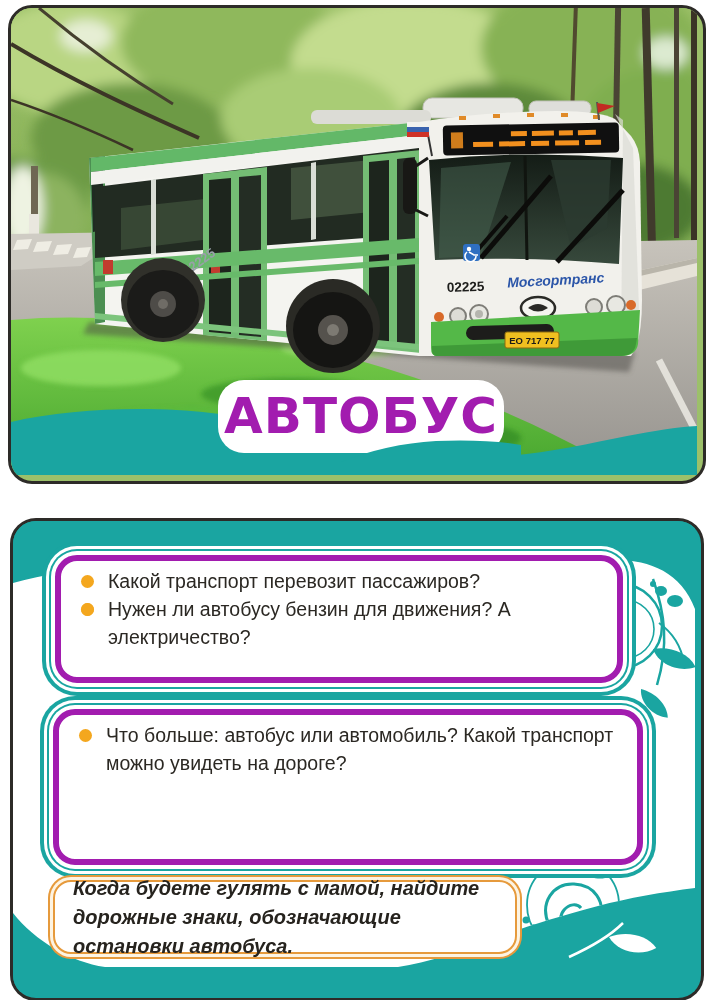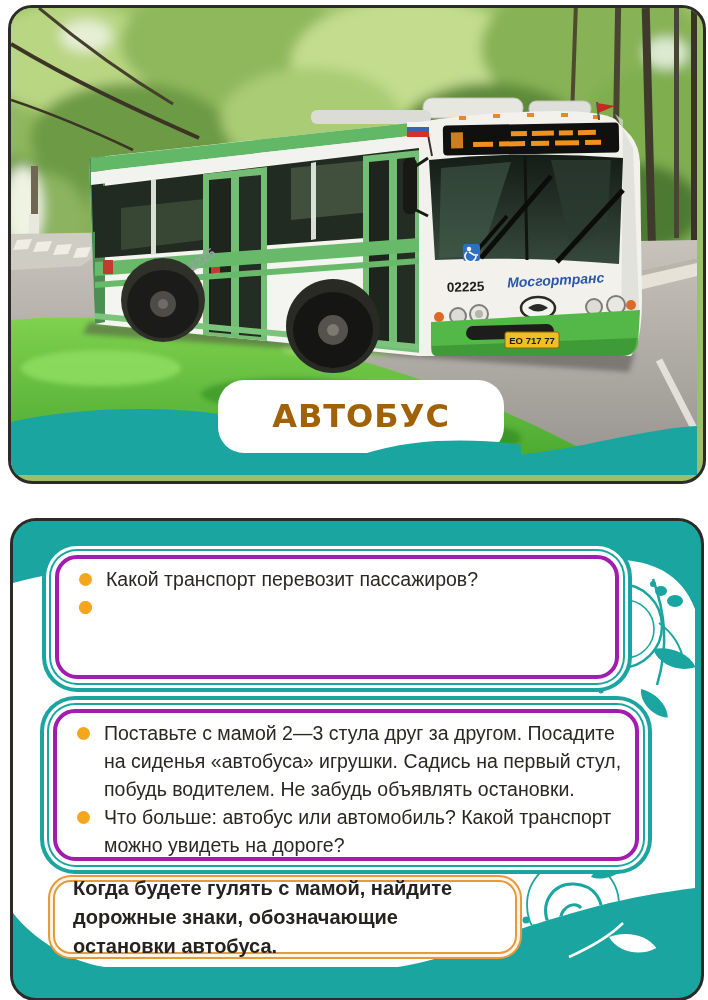--- a/index.html
+++ b/index.html
@@ -5,44 +5,44 @@
   html,body{margin:0;padding:0;background:#ffffff;}
   .page{position:relative;width:708px;height:1000px;background:#ffffff;overflow:hidden;
         font-family:"Liberation Sans",sans-serif;}
 
   
   .photo-card{position:absolute;left:8px;top:5px;width:692px;height:473px;
     border:3px solid #2d2b28;border-radius:24px;overflow:hidden;background:#9cc06a;}
   .photo-card .scene{position:absolute;left:0;top:0;width:686px;height:467px;}
   .title-banner{position:absolute;left:207px;top:372px;width:286px;height:73px;
     background:#ffffff;border-radius:26px;display:flex;align-items:center;justify-content:center;z-index:2;}
-  .title-banner span{font-family:"DejaVu Sans",sans-serif;font-weight:800;font-size:32px;
-    letter-spacing:1px;color:#a16207;transform:translateY(-1px);}
+  .title-banner span{font-family:"DejaVu Sans",sans-serif;font-weight:800;font-size:50px;
+    letter-spacing:1px;color:#a21caf;transform:translateY(-1px);}
   .wave-over{position:absolute;left:330px;top:428px;width:180px;height:26px;z-index:3;}
 
   
   .info-card{position:absolute;left:10px;top:518px;width:688px;height:477px;
     border:3px solid #2d2b28;border-radius:26px;overflow:hidden;background:#1aa5a1;}
   .info-card .bg{position:absolute;left:0;top:0;width:682px;height:471px;}
 
-  .qbox{position:absolute;background:#ffffff;border:4px solid #a21caf;border-radius:22px;
+  .qbox{position:absolute;background:#ffffff;border:6px solid #a21caf;border-radius:22px;
     box-shadow:0 0 0 4px #ffffff,0 0 0 6px #1aa5a1,0 0 0 9px #ffffff,0 0 0 13px #1aa5a1;
     z-index:2;}
   .qbox1{left:42px;top:34px;width:556px;height:116px;}
   .qbox2{left:40px;top:188px;width:578px;height:144px;}
   .qbox ul{list-style:none;margin:0;padding:6px 10px 4px 20px;}
   .qbox li{position:relative;padding-left:27px;font-size:19.5px;line-height:28px;color:#2b2823;}
   .bullet{position:absolute;left:0;top:8px;width:13px;height:13px;border-radius:50%;
     background:#f4a71e;}
   .note-box{position:absolute;left:40px;top:359px;width:460px;height:70px;background:#ffffff;
     border:2px solid #e69a3c;border-radius:18px;
     box-shadow:0 0 0 3px #fdf4e3,0 0 0 5px #e69a3c;z-index:2;
     display:flex;align-items:center;}
   .note-box p{margin:0;padding:4px 14px 4px 18px;font-size:20px;line-height:29px;
-    font-weight:700;color:#26231e;}
+    font-weight:700;color:#26231e;font-style:italic;}
 </style>
 </head>
 <body>
 
 <div class="page">
 
   <section class="photo-card">
     <svg class="scene" viewBox="0 0 686 467" preserveAspectRatio="none">
       <defs>
         <linearGradient id="folGrad" x1="0" y1="0" x2="0" y2="1">
@@ -337,30 +337,27 @@
       <ul>
         <li>
           <span class="bullet"></span>
           <span class="qtext">Какой транспорт перевозит пассажиров?</span>
         </li>
         <li>
           <span class="bullet"></span>
         </li>
         <li>
           <span class="bullet"></span>
+          <span class="qtext">Нужен ли автобусу бензин для движения? А электричество?</span>
         </li>
       </ul>
     </div>
 
     <div class="qbox qbox2">
       <ul>
-        <li>
-          <span class="bullet"></span>
-          <span class="qtext">Поставьте с мамой 2—3 стула друг за другом. Посадите на сиденья «автобуса» игрушки. Садись на первый стул, побудь водителем. Не забудь объявлять остановки.</span>
-        </li>
         <li>
           <span class="bullet"></span>
           <span class="qtext">Что больше: автобус или автомобиль? Какой транспорт можно увидеть на дороге?</span>
         </li>
       </ul>
     </div>
 
     <div class="note-box">
       <p>Когда будете гулять с мамой, найдите дорожные знаки, обозначающие остановки автобуса.</p>
     </div>

